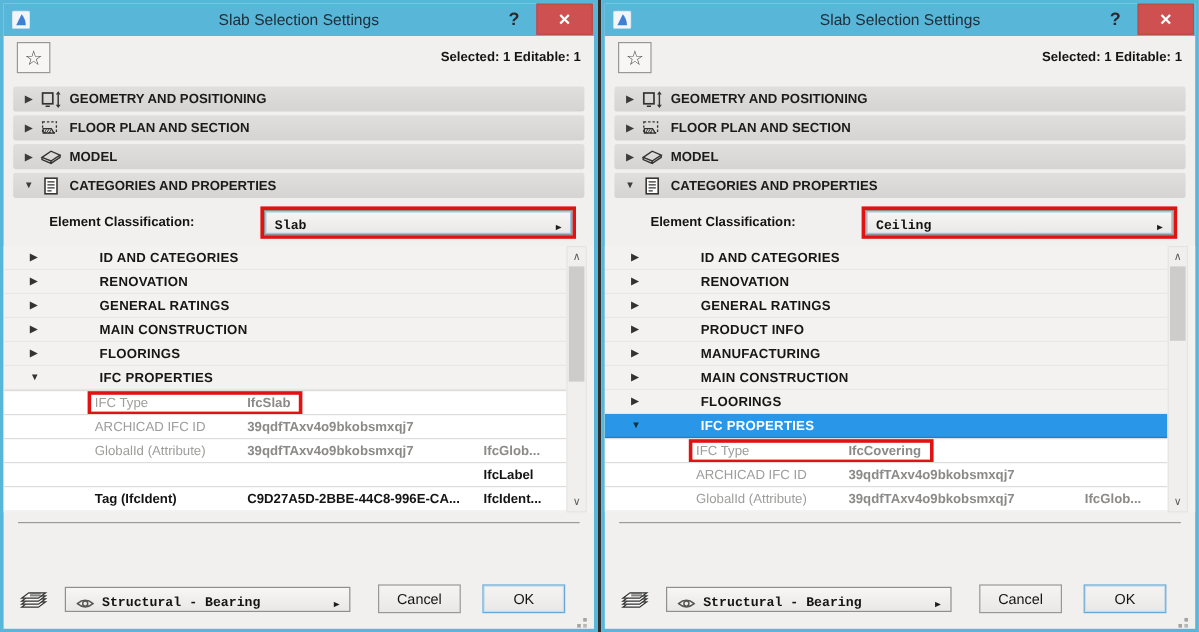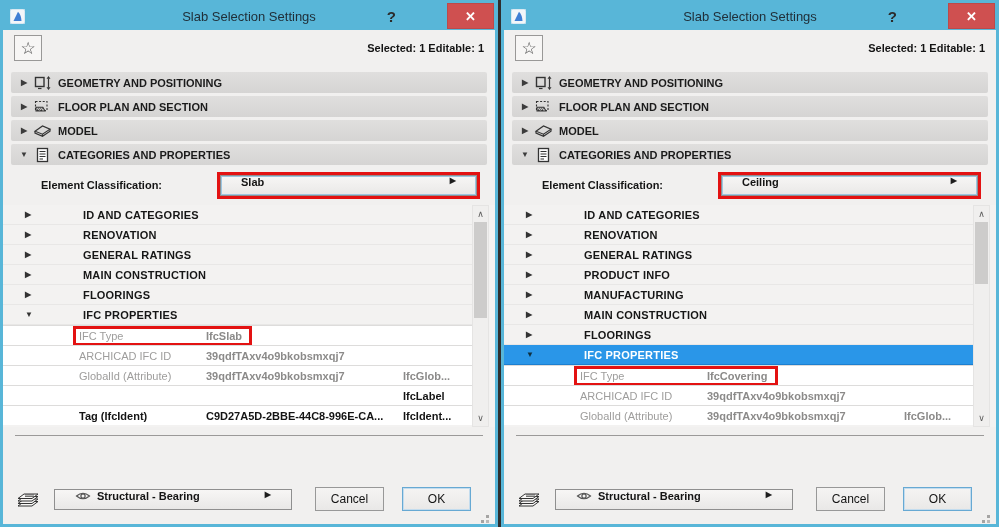--- a/index.html
+++ b/index.html
@@ -13,21 +13,21 @@
   .window {
     width:498px; height:527px; flex:none;
     border:3px solid #58b6d8;
     background:#f1f0ef;
     display:flex; flex-direction:column;
     position:relative;
   }
   
   .titlebar {
     height:27px; flex:none; background:#58b6d8;
-    display:flex; align-items:center; position:relative;gap:37px;
+    display:flex; align-items:center; position:relative;
   }
   .logo { margin-left:7px; z-index:1; display:flex; }
   .title {
     position:absolute; left:0; right:0; text-align:center;
     font-size:13px; color:#20303a;
   }
   .help { margin-left:auto; font-weight:bold; font-size:15px; color:#2b2b2b; margin-right:14px; z-index:1; cursor:default; }
   .closebtn {
     width:47px; height:26px; align-self:flex-start; z-index:1; margin-right:1px;
     background:#cf5050; border:1px solid #bc4a4a;
@@ -50,24 +50,24 @@
     display:flex; align-items:center;
     font-size:11px; font-weight:bold; color:#1b1b1b;
   }
   .secbar .caret { width:12px; margin-left:7px; font-size:8px; color:#3c3c3c; text-align:center; flex:none; }
   .secbar .sicon { width:24px; display:flex; justify-content:center; align-items:center; margin-right:4px; flex:none; }
   
   .classrow { flex:none; height:34px; display:flex; align-items:center; padding:0 10px; }
   .classlabel { font-size:11px; font-weight:bold; color:#141414;padding-left:28px; }
   .redbox { margin-left:auto; margin-right:5px; border:3px solid #e31212; }
   .combo {
-    height:21px; display:flex; align-items:flex-start; padding:0 20px;
+    height:21px; display:flex; align-items:flex-end; padding:0 8px;
     background:linear-gradient(#f7f6f5,#e9e8e7);
     border:1px solid #8f8f8f;
-    font-size:11px; font-weight:bold; color:#141414;
+    font-size:11px; font-weight:bold; color:#141414;font-family:Liberation Mono, monospace;
   }
   .combo.focus { box-shadow:inset 0 0 0 1px #9cc6e2; }
   .combo .carrow { margin-left:auto; font-size:8px; color:#1d1d1d; }
   .classcombo { width:257px; }
   
   .listwrap { margin-top:3px; height:222px; flex:none; display:flex; padding-right:6px; background:#f3f2f1; }
   .rows { flex:1; display:flex; flex-direction:column; overflow:hidden; }
   .trow {
     height:20px; flex:none; display:flex; align-items:center;
     font-size:11px; font-weight:bold; color:#161616;

